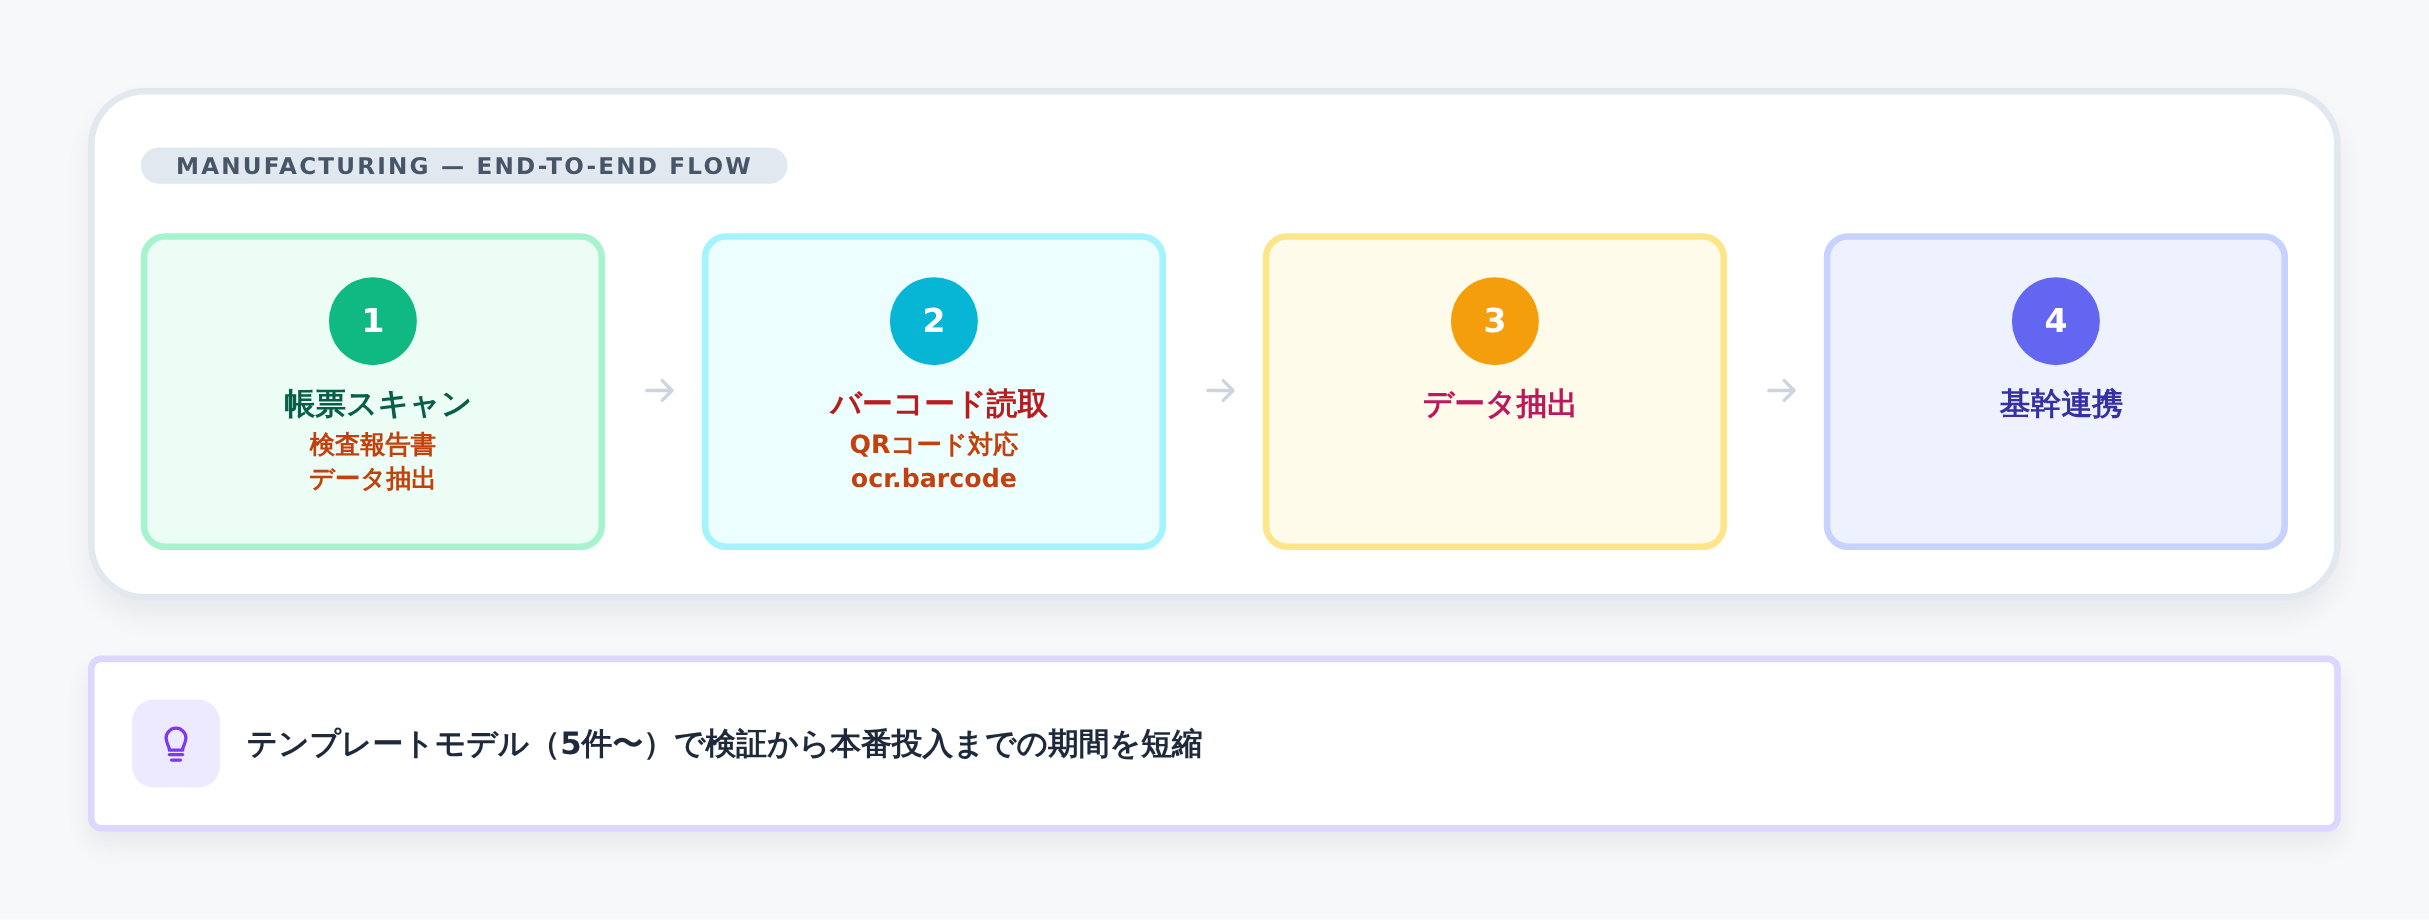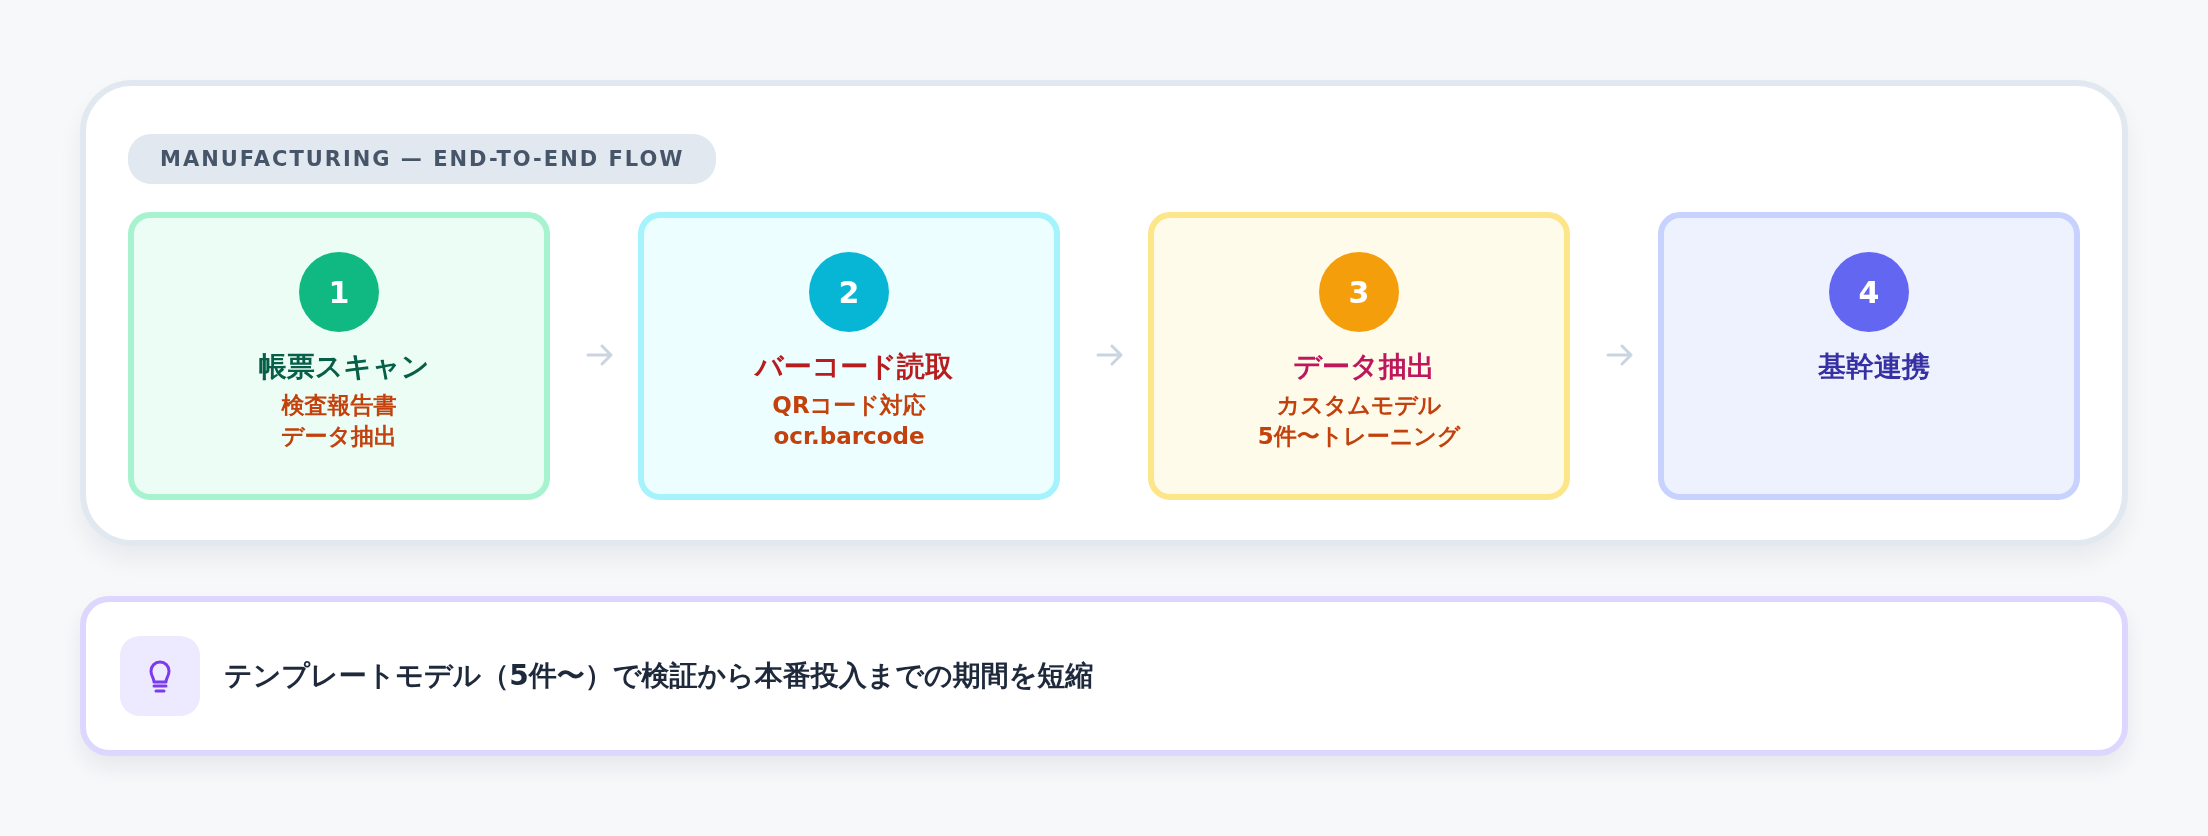--- a/index.html
+++ b/index.html
@@ -14,21 +14,21 @@
       left: 80px; top: 80px;
       width: 2048px; height: 466px;
       background: #ffffff;
       border: 6px solid #e2e8f0;
       border-radius: 52px;
       box-shadow: 0 14px 24px rgba(15, 23, 42, 0.06);
     }
     .section-pill {
       position: absolute;
       left: 42px; top: 48px;
-      height: 50px;
+      height: 33px;
       padding: 0 32px;
       background: #e2e8f0;
       border-radius: 23px;
       display: flex; align-items: center;
       font-size: 21px; font-weight: bold;
       letter-spacing: 2px;
       color: #475569;
     }
     .flow-card {
       position: absolute;
@@ -65,21 +65,21 @@
       position: absolute;
       top: 251px;
       width: 36px; height: 36px;
     }
     .callout {
       position: absolute;
       left: 80px; top: 596px;
       width: 2048px; height: 160px;
       background: #ffffff;
       border: 6px solid #ddd6fe;
-      border-radius: 29px;
+      border-radius: 12px;
       box-shadow: 0 12px 22px rgba(15, 23, 42, 0.07);
       display: flex; align-items: center;
     }
     .bulb-box {
       margin-left: 34px;
       width: 80px; height: 80px;
       background: #ede9fe;
       border-radius: 20px;
       display: flex; align-items: center; justify-content: center;
     }
@@ -118,24 +118,20 @@
     </div>
   </div>
 
   <svg class="arrow" style="left:1006px;" viewBox="0 0 36 36">
     <path d="M6 18 H29 M20 9 L29 18 L20 27" fill="none" stroke="#cbd5e1" stroke-width="3" stroke-linecap="round" stroke-linejoin="round"></path>
   </svg>
 
   <div class="flow-card" style="left:1062px; border-color:#fde68a; background:#fffbeb;">
     <div class="step-circle" style="background:#f59e0b;">3</div>
     <div class="step-title" style="color:#be185d;">データ抽出</div>
-    <div class="step-sub">
-      <div>カスタムモデル</div>
-      <div>5件〜トレーニング</div>
-    </div>
   </div>
 
   <svg class="arrow" style="left:1516px;" viewBox="0 0 36 36">
     <path d="M6 18 H29 M20 9 L29 18 L20 27" fill="none" stroke="#cbd5e1" stroke-width="3" stroke-linecap="round" stroke-linejoin="round"></path>
   </svg>
 
   <div class="flow-card" style="left:1572px; border-color:#c7d2fe; background:#eef2ff;">
     <div class="step-circle" style="background:#6366f1;">4</div>
     <div class="step-title" style="color:#3730a3;">基幹連携</div>
   </div>

